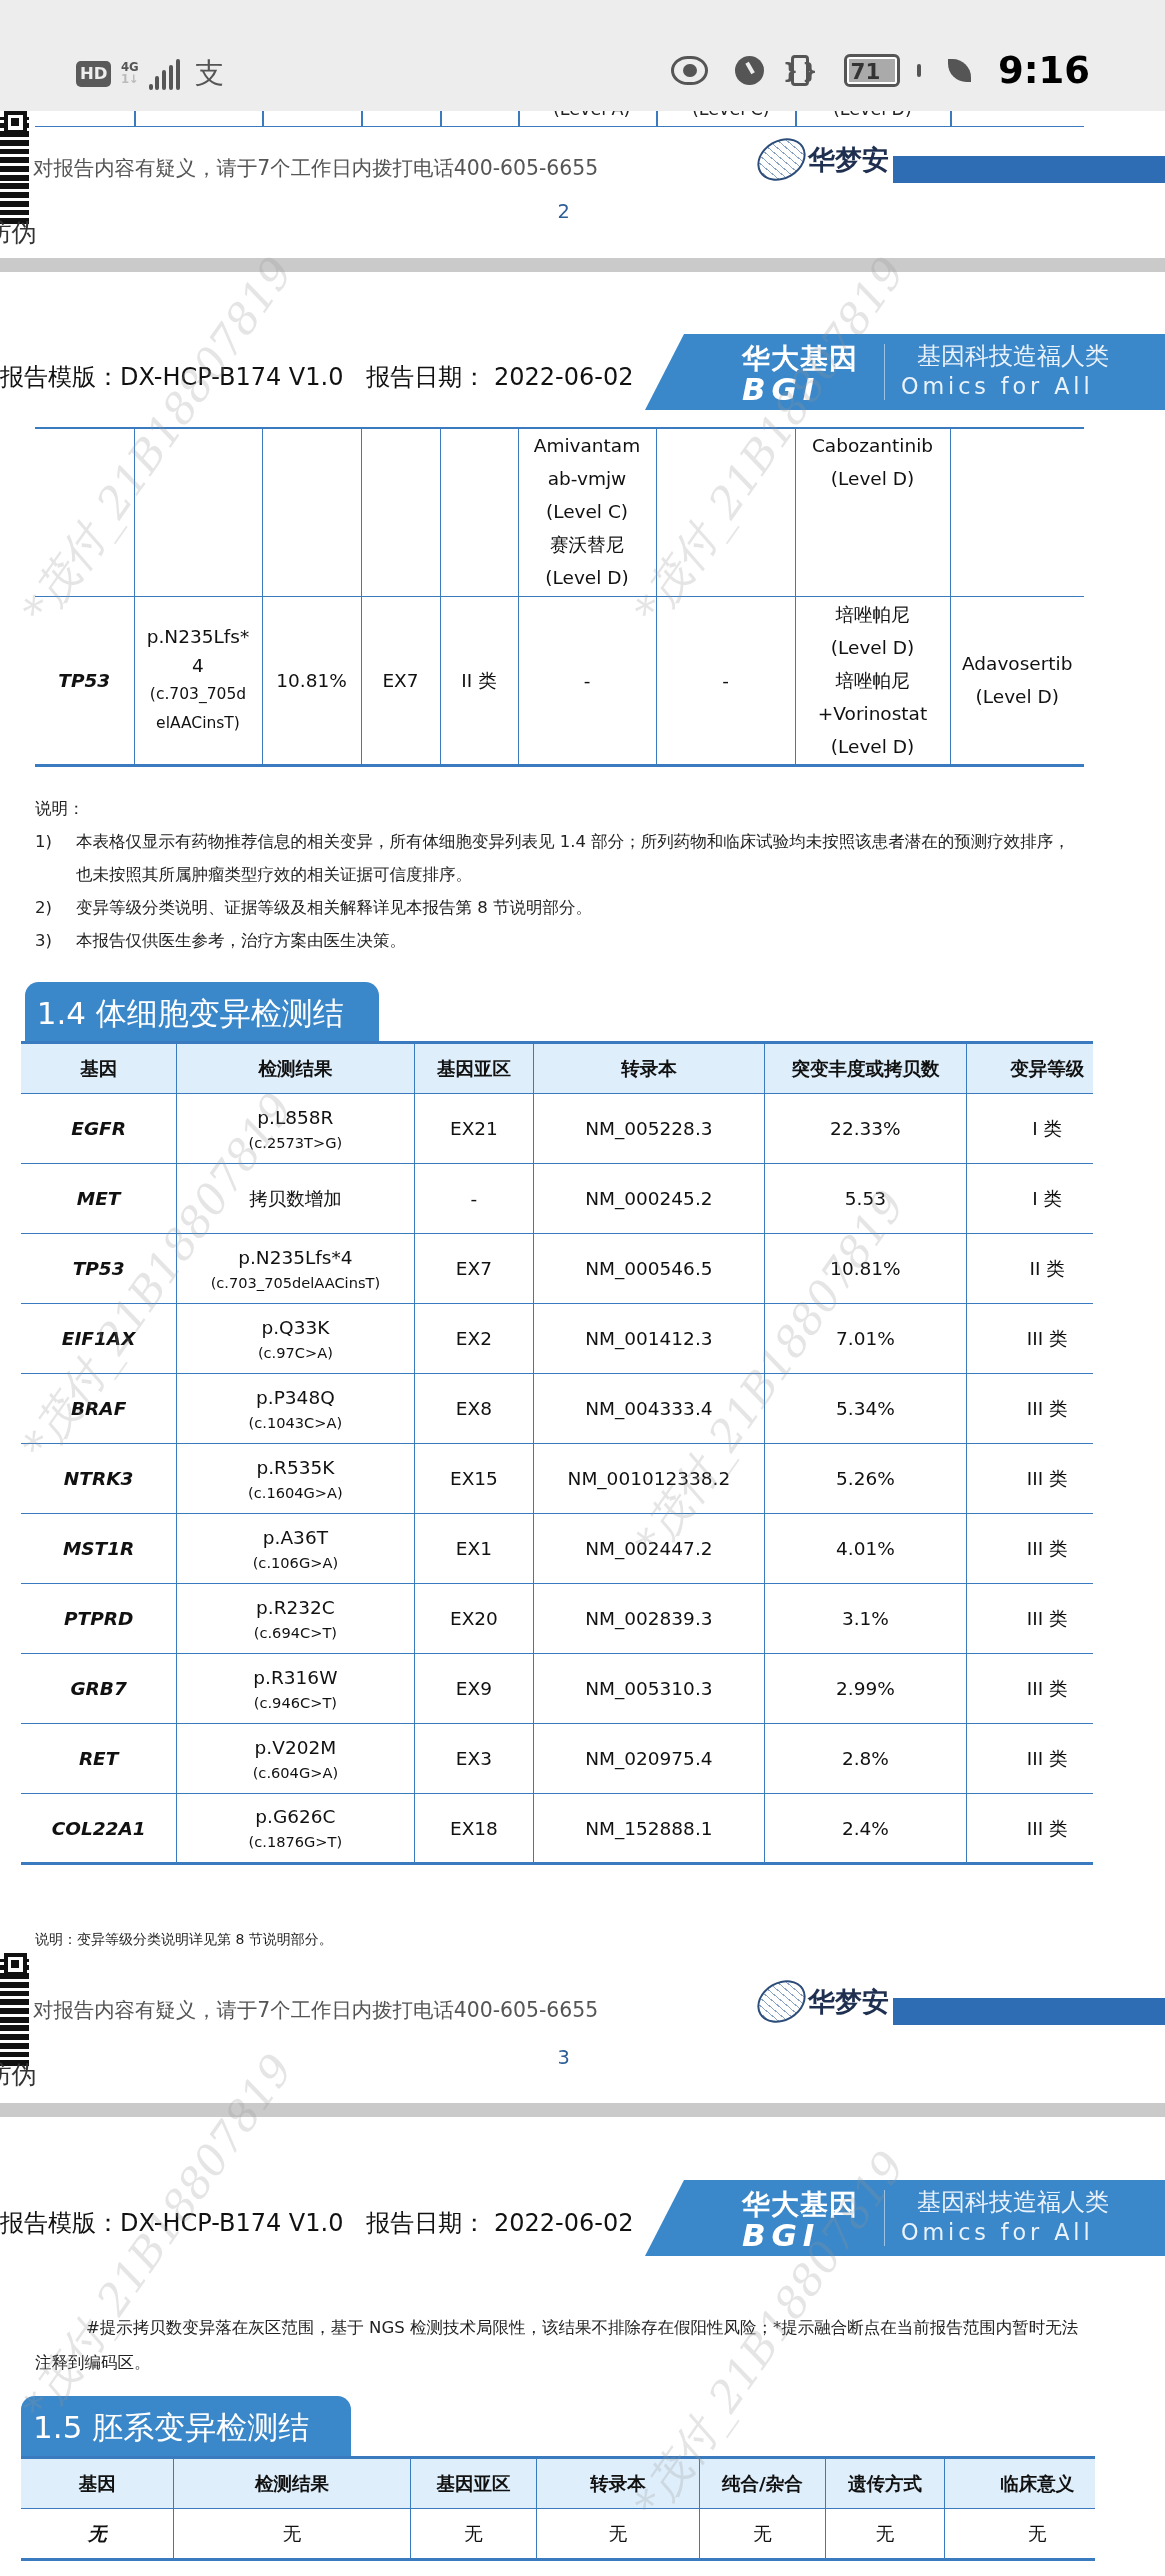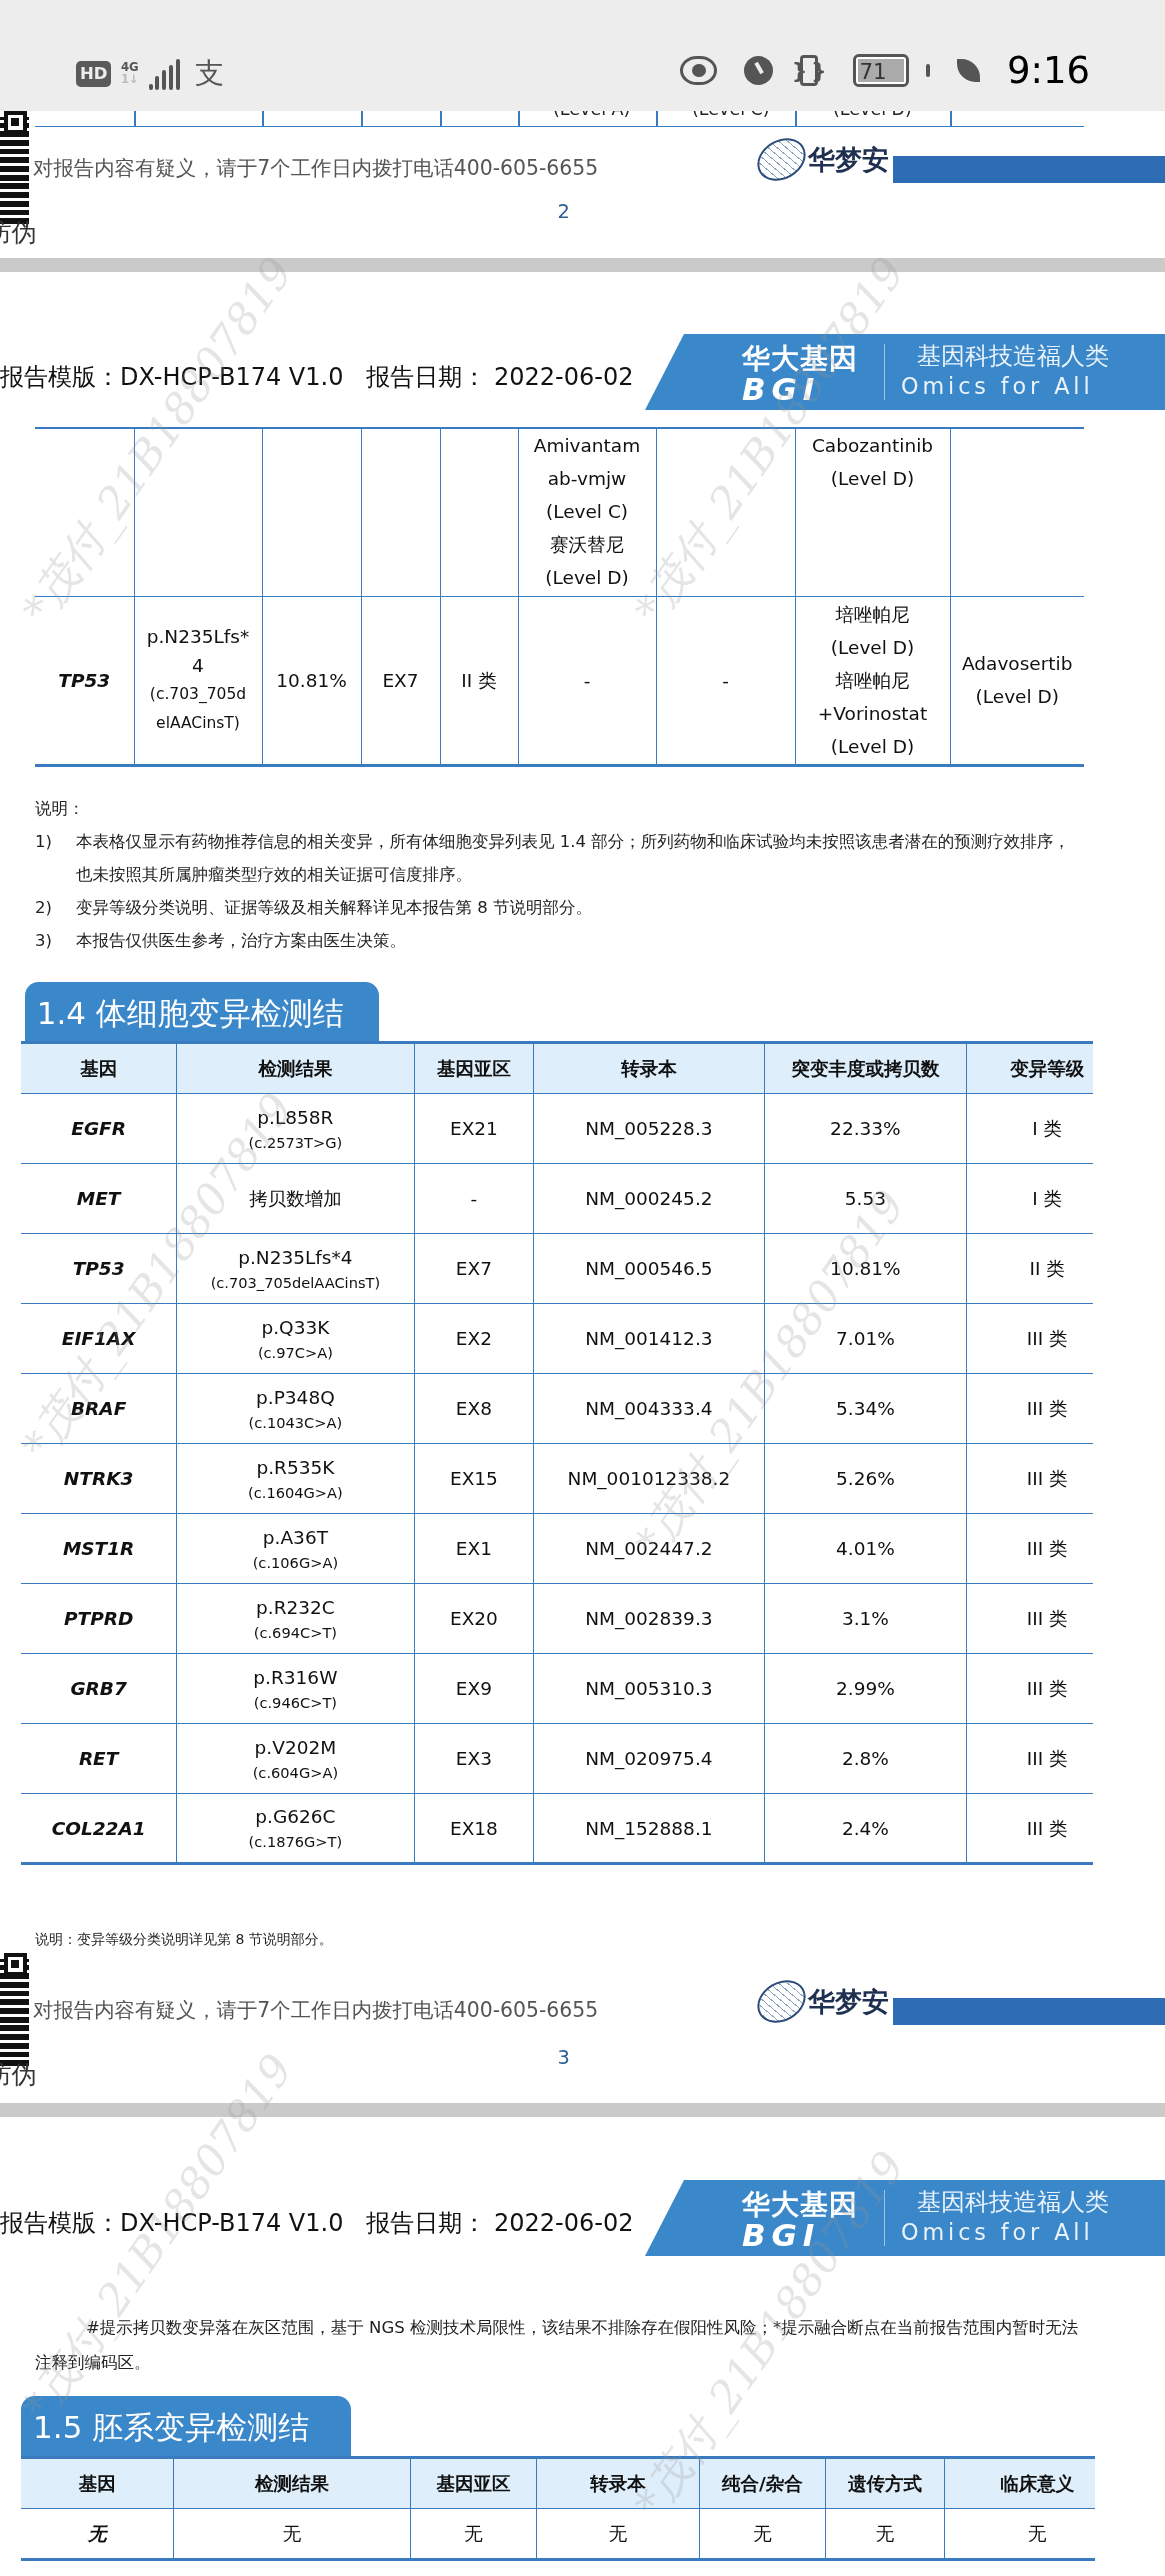--- a/index.html
+++ b/index.html
@@ -8,21 +8,21 @@
 
   
   .statusbar { position: absolute; left: 0; top: 0; width: 1166px; height: 111px; background: #ededed; z-index: 5; }
   .sb-left { position: absolute; left: 76px; top: 54px; display: flex; align-items: center; gap: 9.7px; color: #555; }
   .hd { background: #5a5a5a; color: #ededed; font-weight: bold; font-size: 16.5px; border-radius: 4.9px; padding: 2.9px 3.9px; line-height: 19.4px; }
   .net { display: flex; flex-direction: column; font-size: 11.7px; font-weight: bold; line-height: 11.7px; color: #555; }
   .net .arr { color: #bbb; }
   .bars { display: flex; align-items: flex-end; gap: 2.9px; height: 31px; }
   .bars span { width: 3.9px; background: #555; border-radius: 1.9px; }
   .zhi { font-size: 29px; color: #555; margin-left: 5.8px; }
-  .sb-right { position: absolute; right: 76px; top: 49px; display: flex; align-items: center; gap: 27px; color: #555; }
+  .sb-right { position: absolute; right: 76px; top: 49px; display: flex; align-items: center; gap: 27px; color: #555; font-weight: bold; }
   .eye { width: 37px; height: 29px; border: 3.9px solid #555; border-radius: 50% / 55%; display: flex; align-items: center; justify-content: center; }
   .eye i { width: 13.6px; height: 13.6px; border-radius: 50%; background: #555; display: block; }
   .alarm { width: 29px; height: 29px; border-radius: 50%; background: #555; position: relative; }
   .alarm::after { content: ""; position: absolute; left: 12.6px; top: 5.8px; width: 3.9px; height: 11.7px; background: #ededed; transform: rotate(-30deg); }
   .vib { width: 17.5px; height: 31px; border: 3.9px solid #555; border-radius: 3.9px; position: relative; }
   .vib::before, .vib::after { content: "}"; position: absolute; top: 0px; font-size: 22px; color: #555; font-weight: bold; }
   .vib::before { left: -11.7px; } .vib::after { right: -11.7px; }
   .batt { width: 56px; height: 33px; border: 3.9px solid #555; border-radius: 5.8px; background: #fff; display: flex; align-items: center; padding: 1.9px; margin-left: 7.8px; }
   .batt span { background: #aaa; color: #333; font-size: 21.4px; width: 100%; height: 100%; line-height: 25px; text-align: left; padding-left: 1.9px; }
   .batt-tip { width: 3.9px; height: 13.6px; background: #555; border-radius: 1.9px; margin-left: -9.7px; }

